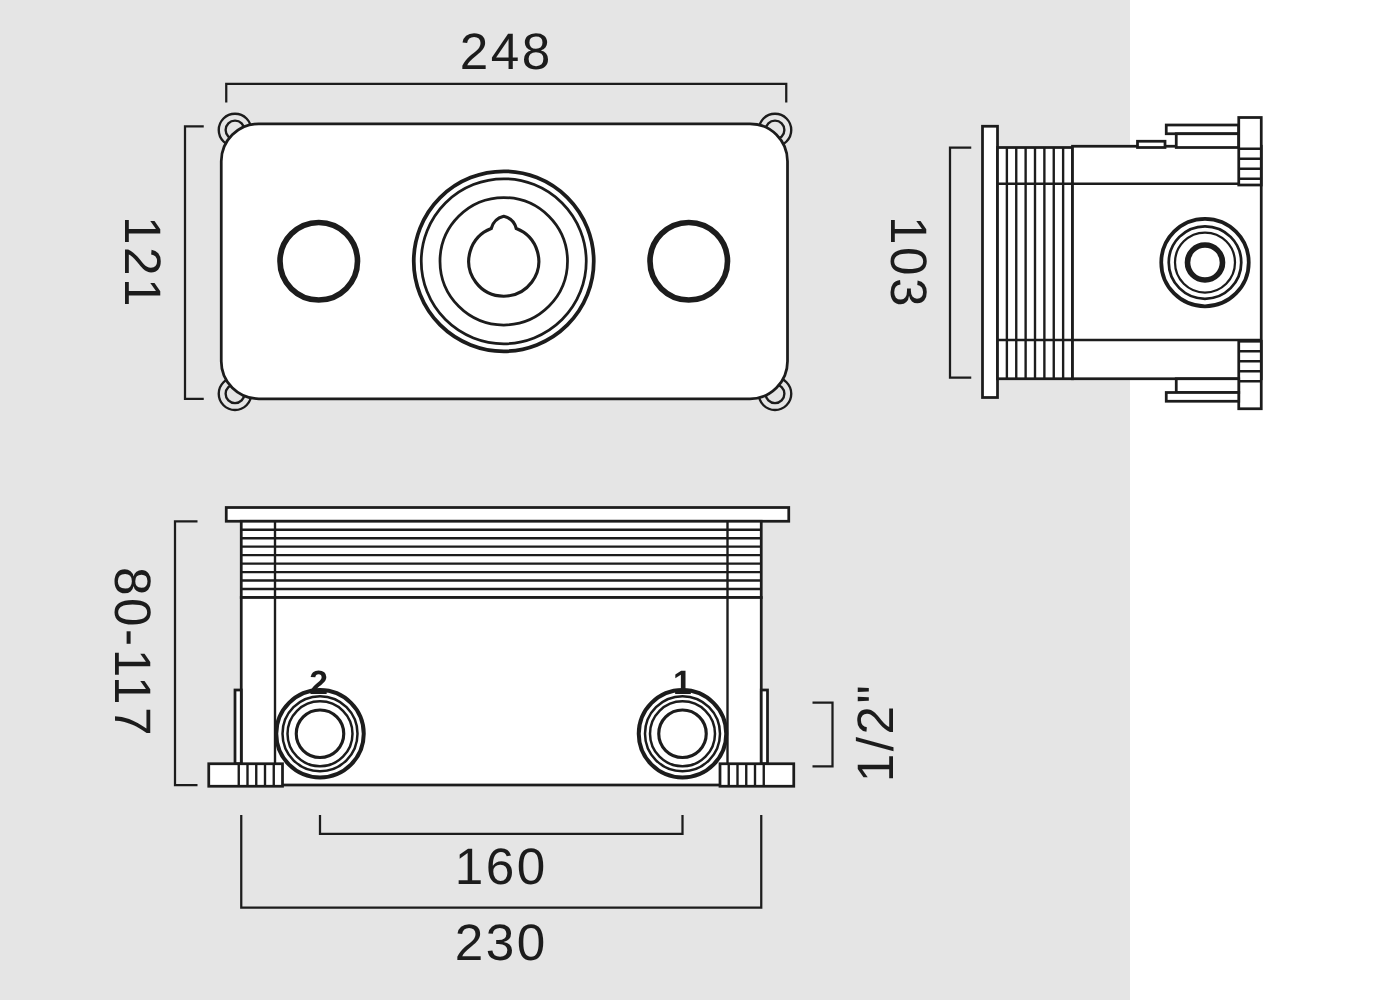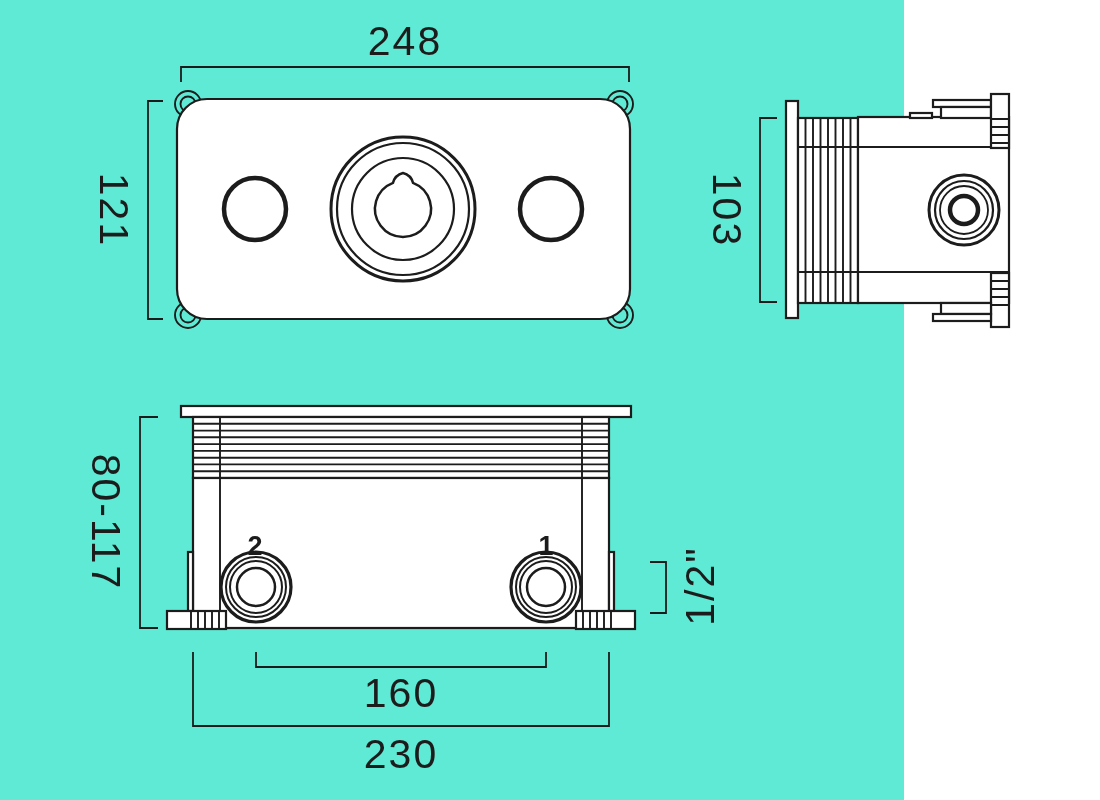--- a/index.html
+++ b/index.html
@@ -8,21 +8,21 @@
     background: #ffffff;
     width: 1100px;
     height: 800px;
     overflow: hidden;
     font-family: "Liberation Sans", sans-serif;
   }
   #stage {
     position: relative;
     width: 904px;
     height: 800px;
-    background: #5eead4;
+    background: #e5e5e5;
   }
   svg { display: block; }
   .outline {
     fill: #ffffff;
     stroke: #1c1c1c;
     stroke-width: 2.2;
     stroke-linejoin: miter;
   }
   .thin {
     fill: none;

